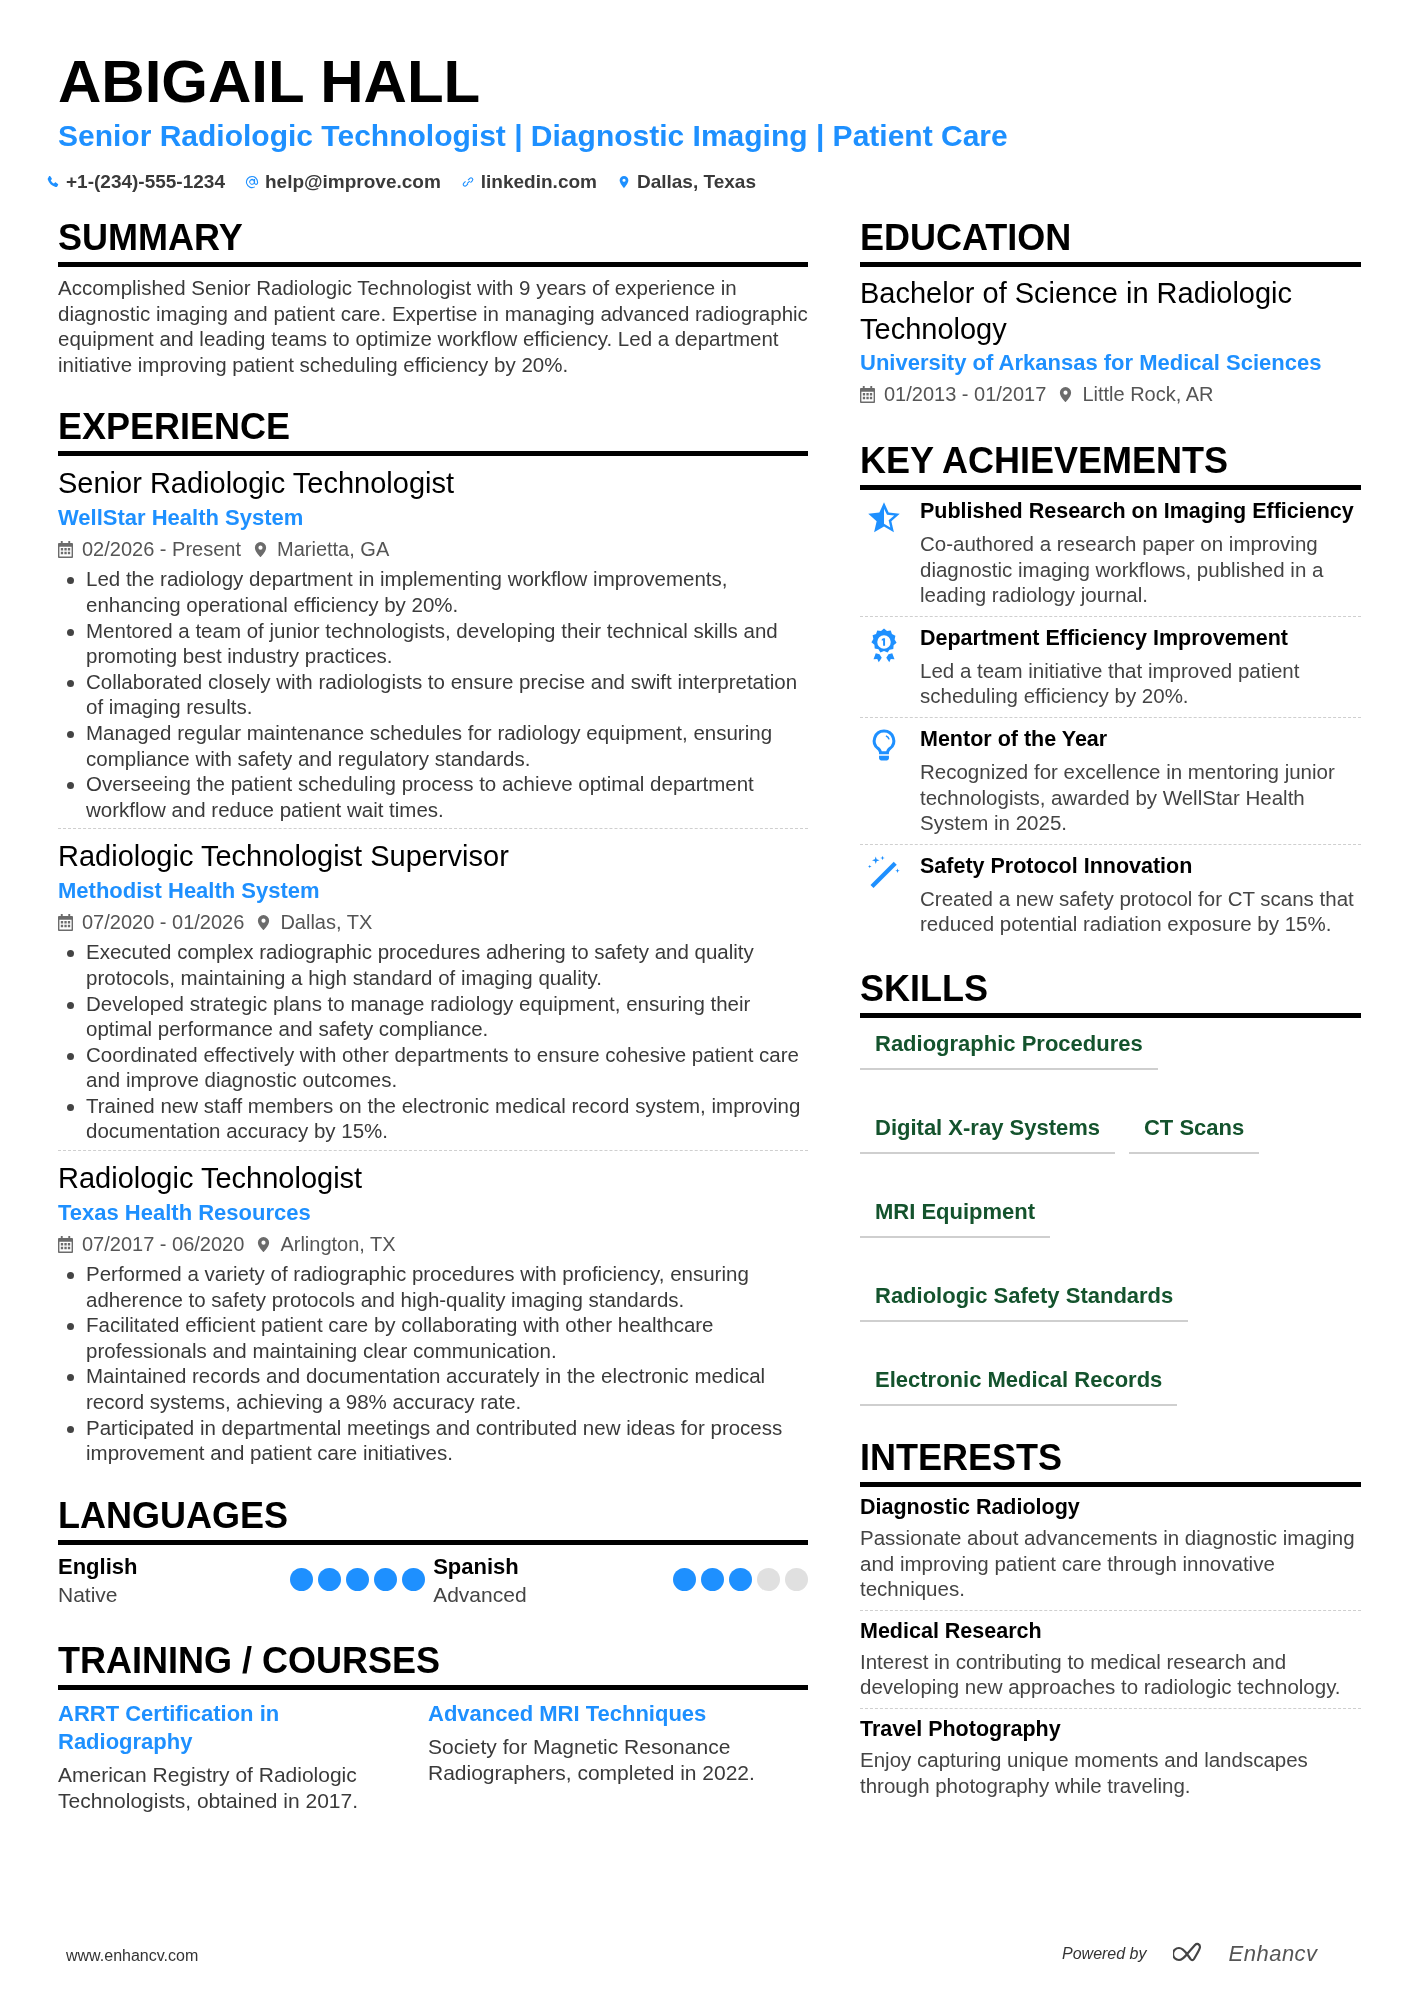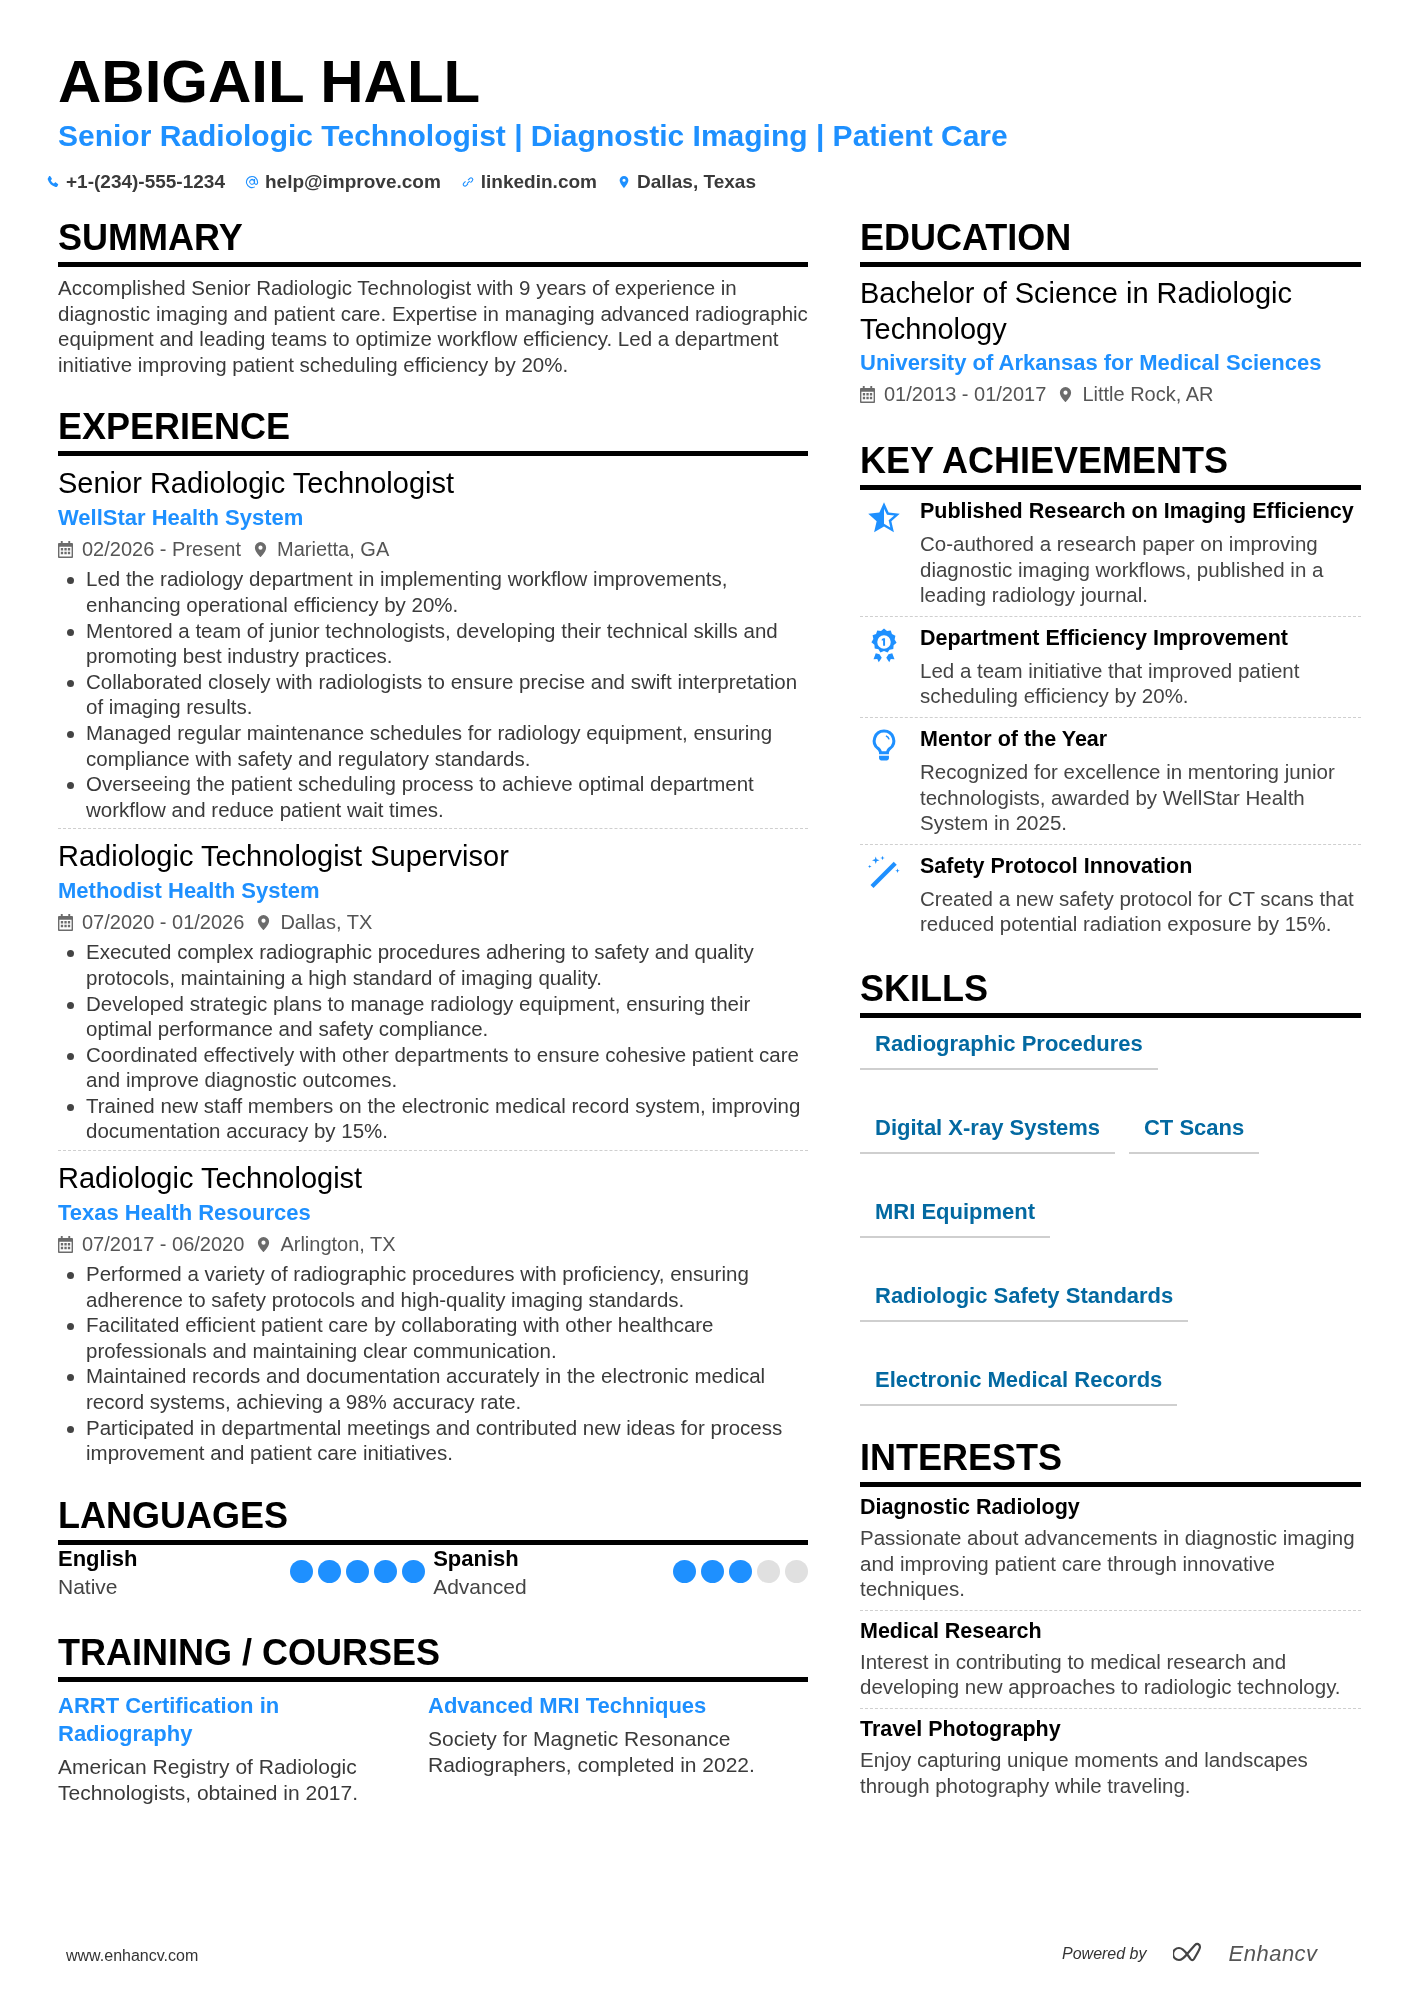--- a/index.html
+++ b/index.html
@@ -30,21 +30,21 @@
   .job-title { font-size: 29px; color: #000; line-height: 38px; }
   .company { font-size: 22px; font-weight: 700; color: #1e90ff; line-height: 32px; }
   .meta { display: flex; align-items: center; gap: 12px; font-size: 20px; color: #555; line-height: 30px; }
   .meta-item { display: flex; align-items: center; gap: 9px; }
   .meta-item svg { width: 15px; height: 17px; fill: #6b6b6b; }
   .bullets { list-style: none; margin-top: 2px; }
   .bullets li { position: relative; padding-left: 28px; font-size: 20.5px; color: #3a3a3a; line-height: 25.6px; }
   .bullets li::before { content: ""; position: absolute; left: 9px; top: 11px; width: 7px; height: 7px; border-radius: 50%; background: #444; }
 
   
-  .lang-row { display: flex; }
+  .lang-row { display: flex; margin-top: 8px; }
   .lang { width: 391px; display: flex; justify-content: space-between; align-items: flex-start; padding-right: 0; }
   .lang:first-child { width: 391px; padding-right: 8px; }
   .lang-name { font-size: 22px; font-weight: 700; color: #000; line-height: 28px; }
   .lang-level { font-size: 21px; color: #444; line-height: 28px; }
   .dots { display: flex; gap: 5px; margin-top: 15px; }
   .dot { width: 23px; height: 23px; border-radius: 50%; background: #1e90ff; }
   .dot.off { background: #e0e0e0; }
 
   
   .training-row { display: flex; margin-top: 10px; }
@@ -60,21 +60,21 @@
   .ach { display: flex; padding: 8px 0 8px 0; }
   .ach + .ach { border-top: 1.5px dashed #cfcfcf; }
   .ach-icon { width: 60px; flex: 0 0 60px; padding-left: 6px; padding-top: 2px; }
   .ach-icon svg { width: 36px; height: 36px; fill: #1e90ff; }
   .ach-body { flex: 1; }
   .ach-title { font-size: 21.5px; font-weight: 700; color: #000; line-height: 27px; }
   .ach-desc { font-size: 20.5px; color: #444; line-height: 25.6px; margin-top: 6px; }
 
   
   .skills { display: flex; flex-wrap: wrap; gap: 22px 14px; margin-top: 12px; }
-  .skill { font-size: 22px; font-weight: 700; color: #0369a1; line-height: 28px; padding: 0 15px 10px 15px; border-bottom: 2px solid #cfcfcf; }
+  .skill { font-size: 22px; font-weight: 700; color: #14532d; line-height: 28px; padding: 0 15px 10px 15px; border-bottom: 2px solid #cfcfcf; }
 
   
   .interest { padding: 6px 0 8px 0; }
   .interest + .interest { border-top: 1.5px dashed #cfcfcf; }
   .interest-title { font-size: 21.5px; font-weight: 700; color: #000; line-height: 28px; }
   .interest-desc { font-size: 20.5px; color: #444; line-height: 25.6px; margin-top: 4px; }
 
   
   .footer-left { position: absolute; left: 66px; top: 1947px; font-size: 16px; color: #333; }
   .footer-right { position: absolute; left: 1062px; top: 1941px; display: flex; align-items: center; gap: 26px; font-style: italic; }

